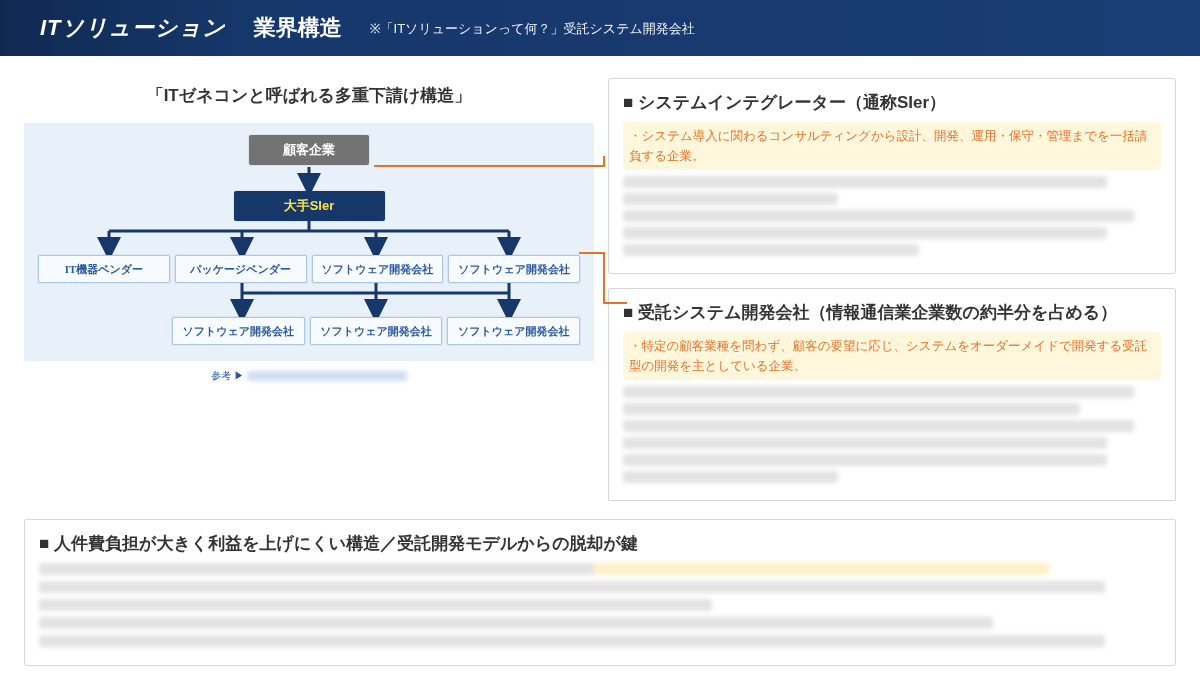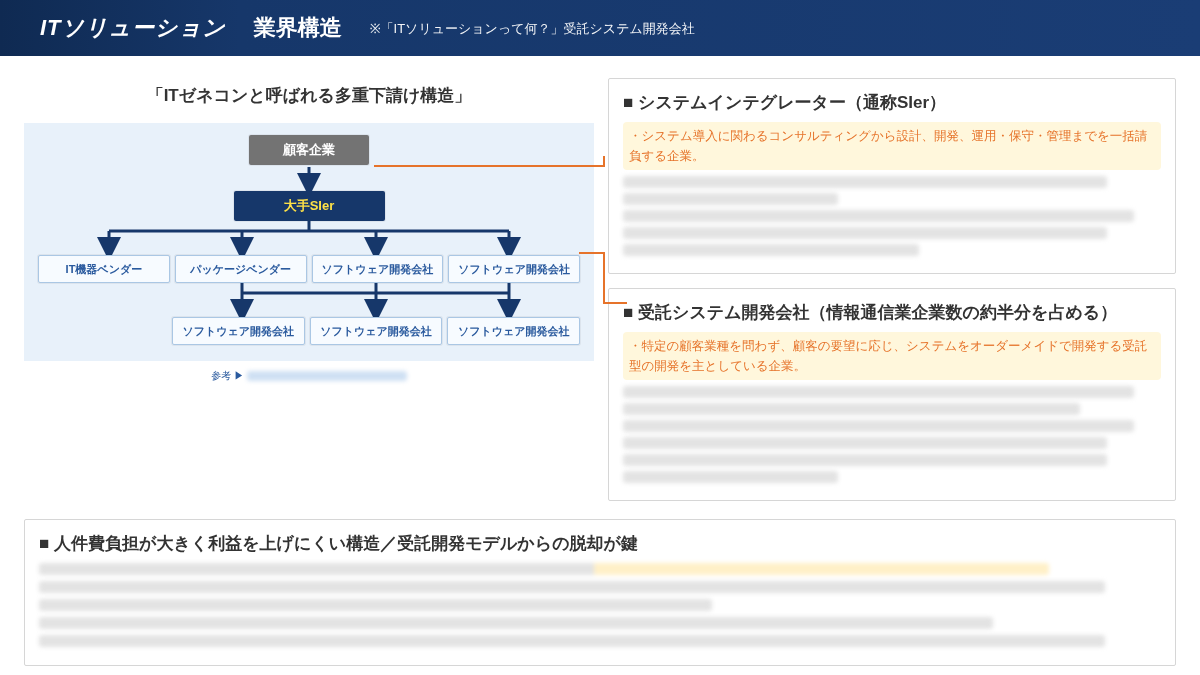--- a/index.html
+++ b/index.html
@@ -58,20 +58,21 @@
     box-shadow: 0 0 0 1px rgba(0,0,0,.05);
     font-size: 13px;
     height: 30px;
   }
   .node.orange { background: #737373; color: #fff; width: 120px; margin: 0 auto; }
   .node.navy   { background: #16376a; color: #fde047; width: 151px; margin: 0 auto; }
   .node.light  { background: #f7fbff; color: #2a5a9e; border: 1px solid #aac7e4; font-size: 11px; height: 28px; }
   .row {
     display: flex; justify-content: center; gap: 5px;
     padding: 0 6px;
+    font-family: Liberation Serif, serif;
   }
   .row .node.light { flex: 1 1 0; }
   .svg-conn { display: block; margin: 0 auto; }
   .ref-note { text-align: center; font-size: 10px; color: #2a5a9e; margin-top: 8px; }
   .ref-note .blur-inline {
     display: inline-block; width: 160px; height: 10px;
     background: #cfe0f3; border-radius: 3px;
     filter: blur(2px); vertical-align: middle;
   }
 

